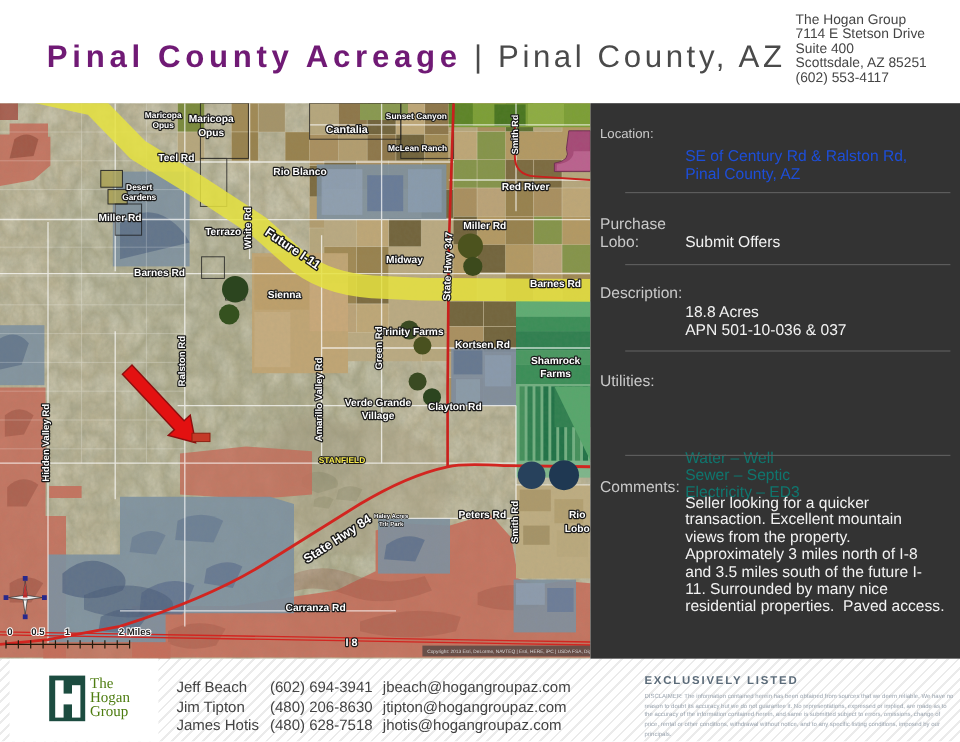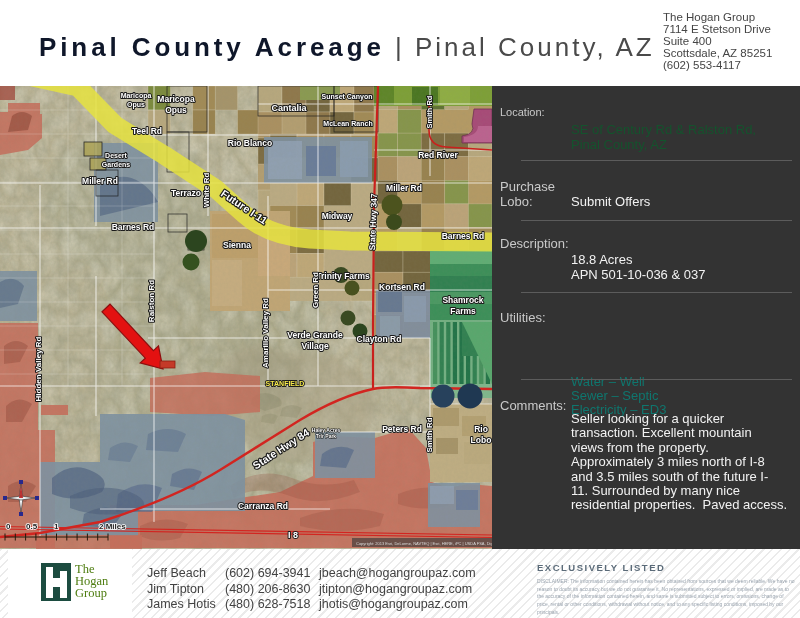--- a/index.html
+++ b/index.html
@@ -6,21 +6,21 @@
   body{width:800px;height:618px;position:relative;overflow:hidden;background:#fff;
        font-family:"Liberation Sans", sans-serif;}
   .abs{position:absolute;}
 </style>
 </head>
 <body>
 
 <div class="abs" style="left:0;top:0;width:800px;height:86px;background:#fff;"></div>
 
 <div class="abs" style="left:39px;top:32px;font-size:26px;color:#3d3d3d;white-space:nowrap;">
-  <span style="font-weight:bold;letter-spacing:3.9px;color:#0f172a;">Pinal County Acreage</span><span style="letter-spacing:3px;color:#4a4a4a;"> | Pinal County, AZ</span>
+  <span style="font-weight:bold;letter-spacing:3.9px;color:#701a75;">Pinal County Acreage</span><span style="letter-spacing:3px;color:#4a4a4a;"> | Pinal County, AZ</span>
 </div>
 
 <div class="abs" style="left:663px;top:11px;font-size:11.5px;line-height:12.1px;color:#454545;">
   The Hogan Group<br>
   7114 E Stetson Drive<br>
   Suite 400<br>
   Scottsdale, AZ 85251<br>
   (602) 553-4117
 </div>
 
@@ -439,21 +439,21 @@
 
 <rect x="352" y="452" width="140" height="9" fill="#3a3a3a" opacity="0.65"></rect>
 <text x="356" y="458.5" font-family="Liberation Sans, sans-serif" font-size="4" fill="#d8d8d8">Copyright: 2013 Esri, DeLorme, NAVTEQ | Esri, HERE, iPC | USDA FSA, DigitalGlobe</text>
 
 </svg>
 </div>
 
 <div class="abs" style="left:492px;top:86px;width:308px;height:463px;background:#333333;color:#e8e8e8;font-size:13px;"></div>
 
 <div class="abs" style="left:500px;top:106px;width:290px;color:#c9c9c9;font-size:11px;">Location:</div>
-<div class="abs" style="left:571px;top:123px;width:225px;color:#14532d;font-size:13px;line-height:14.5px;">SE of Century Rd &amp; Ralston Rd,<br>Pinal County, AZ</div>
+<div class="abs" style="left:571px;top:123px;width:225px;color:#1d4ed8;font-size:13px;line-height:14.5px;">SE of Century Rd &amp; Ralston Rd,<br>Pinal County, AZ</div>
 
 <div class="abs" style="left:521px;top:160px;width:271px;height:1px;background:#5c5c5c;"></div>
 
 <div class="abs" style="left:500px;top:180px;width:70px;color:#c9c9c9;font-size:13px;line-height:14.5px;">Purchase Lobo:</div>
 <div class="abs" style="left:571px;top:194px;color:#f2f2f2;font-size:13px;">Submit Offers</div>
 
 <div class="abs" style="left:521px;top:220px;width:271px;height:1px;background:#5c5c5c;"></div>
 
 <div class="abs" style="left:500px;top:236px;color:#c9c9c9;font-size:13px;">Description:</div>
 <div class="abs" style="left:571px;top:253px;color:#f2f2f2;font-size:13px;line-height:14.5px;">18.8 Acres<br>APN 501-10-036 &amp; 037</div>

